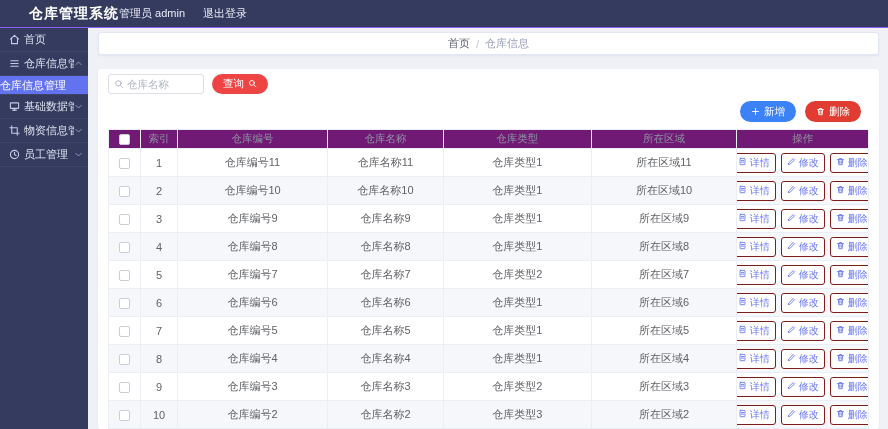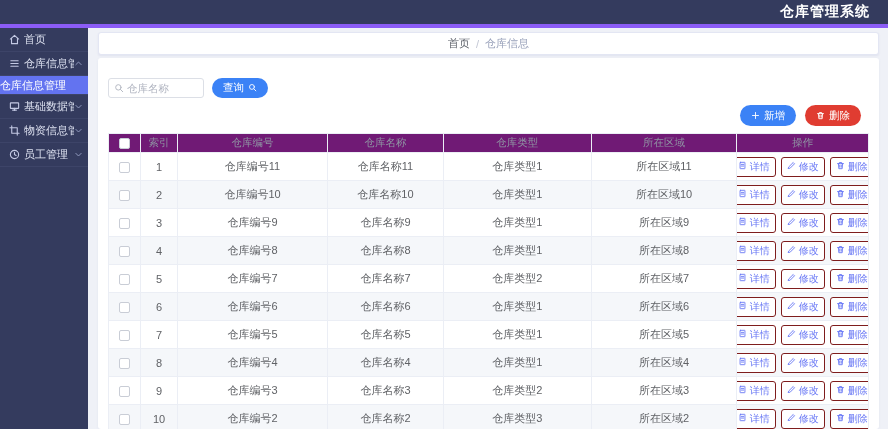--- a/index.html
+++ b/index.html
@@ -2,21 +2,21 @@
 <html><head>
 <meta charset="utf-8">
 <style>
   * { box-sizing: border-box; margin: 0; padding: 0; }
   html,body { width:888px; height:429px; overflow:hidden; }
   body { font-family:"Liberation Sans", sans-serif; background:#eff1f7; }
   .app { display:flex; flex-direction:column; width:888px; height:429px; }
 
   
   .topbar { flex:0 0 28px; background:#343b5e; display:flex; align-items:center;
-            justify-content:flex-end; padding:0 18px; border-bottom:4px solid #8b5cf6; }
+            justify-content:flex-start; padding:0 29px; border-bottom:1px solid #8b5cf6; }
   .app-title { color:#ffffff; font-size:14px; font-weight:bold; letter-spacing:1px; }
   .topbar-right { display:flex; align-items:center; gap:18px; }
   .topbar-right span { color:#e8eaf6; font-size:11px; cursor:pointer; }
 
   .body-row { flex:1; display:flex; min-height:0;border-radius:10px; }
 
   
   .sidebar { flex:0 0 88px; width:88px; background:#343b5e; overflow:hidden; }
   .side-item { height:24px; display:flex; align-items:center; padding:0 5px 0 9px;
                color:#dde1f0; font-size:11px; border-bottom:1px solid #3d4468; cursor:pointer;
@@ -31,36 +31,36 @@
 
   
   main { flex:1; display:flex; flex-direction:column; padding:4px 9px 0 10px; min-width:0; }
   .breadcrumb-card { flex:0 0 23px; background:#ffffff; border:1px solid #e3e6f3; border-radius:3px;
                      display:flex; align-items:center; justify-content:center; gap:6px; font-size:11px;
                      box-shadow:0 1px 2px rgba(100,110,180,.10); }
   .bc-home { color:#5c6068; cursor:pointer; }
   .bc-sep  { color:#c3c7d4; }
   .bc-cur  { color:#99a1ba;text-align:right; }
 
-  .panel { flex:1; background:#ffffff; border-radius:3px; margin-top:3px; padding:20px 10px 0 10px;
+  .panel { flex:1; background:#ffffff; border-radius:3px; margin-top:14px; padding:5px 10px 0 10px;
            box-shadow:0 1px 3px rgba(100,110,180,.08); min-height:0; }
 
   .search-row { display:flex; align-items:center; gap:8px; }
   .search-box { width:96px; height:20px; border:1px solid #dcdfe6; border-radius:3px; background:#fff;
                 display:flex; align-items:center; gap:3px; padding:0 5px; }
   .search-box .si { width:10px; height:10px; color:#b6bac4; display:inline-flex; }
   .search-box .si svg { width:10px; height:10px; }
   .search-box input { border:none; outline:none; width:100%; font-size:10.5px; color:#606266; background:transparent;
                       font-family:"Liberation Sans", sans-serif; }
   .search-box input::placeholder { color:#b0b4c0; }
   .pill { height:20px; border:none; border-radius:10px; color:#fff; font-size:10.5px;
           display:inline-flex; align-items:center; gap:4px; padding:0 11px; cursor:pointer;
           font-family:"Liberation Sans", sans-serif; }
   .pill svg { width:9px; height:9px; }
-  .btn-search { background:#3b82f6; }
+  .btn-search { background:#ef4444; }
   .action-row { display:flex; justify-content:flex-end; gap:9px; margin:7px 8px 7px 0; }
   .btn-add { background:#3b82f6; height:21px; border-radius:11px; }
   .btn-del { background:#e03c31; height:21px; border-radius:11px; }
 
   table { width:100%; border-collapse:collapse; table-layout:fixed; }
   th,td { border:1px solid #ebeef5; text-align:center; padding:0; overflow:hidden; white-space:nowrap; }
   th { height:19px; color:#8f94a3; font-weight:normal; font-size:10.5px; background:#701a75; }
   td { height:28px; color:#606266; font-size:11px; }
   tbody tr:nth-child(even) { background:#f5f7fa; }
   .cb { display:inline-block; width:11px; height:11px; border:1px solid #c9cdd6; border-radius:2px;
@@ -71,20 +71,24 @@
               font-family:"Liberation Sans", sans-serif; }
   .btn-mini svg { width:9px; height:9px; }
 </style>
 </head>
 <body>
 
 <div class="app">
 
   <header class="topbar">
     <div class="app-title">仓库管理系统</div>
+    <div class="topbar-right">
+      <span>管理员 admin</span>
+      <span>退出登录</span>
+    </div>
   </header>
 
   <div class="body-row">
     <nav class="sidebar" id="sidebar">
         <div class="side-item">
           <span class="s-icon">
             <svg viewBox="0 0 24 24" fill="none" stroke="currentColor" stroke-width="2.4" stroke-linecap="round" stroke-linejoin="round">
               <path d="M3 11 L12 3 L21 11"></path>
               <path d="M5.5 9.5 V21 H18.5 V9.5"></path>
             </svg>

